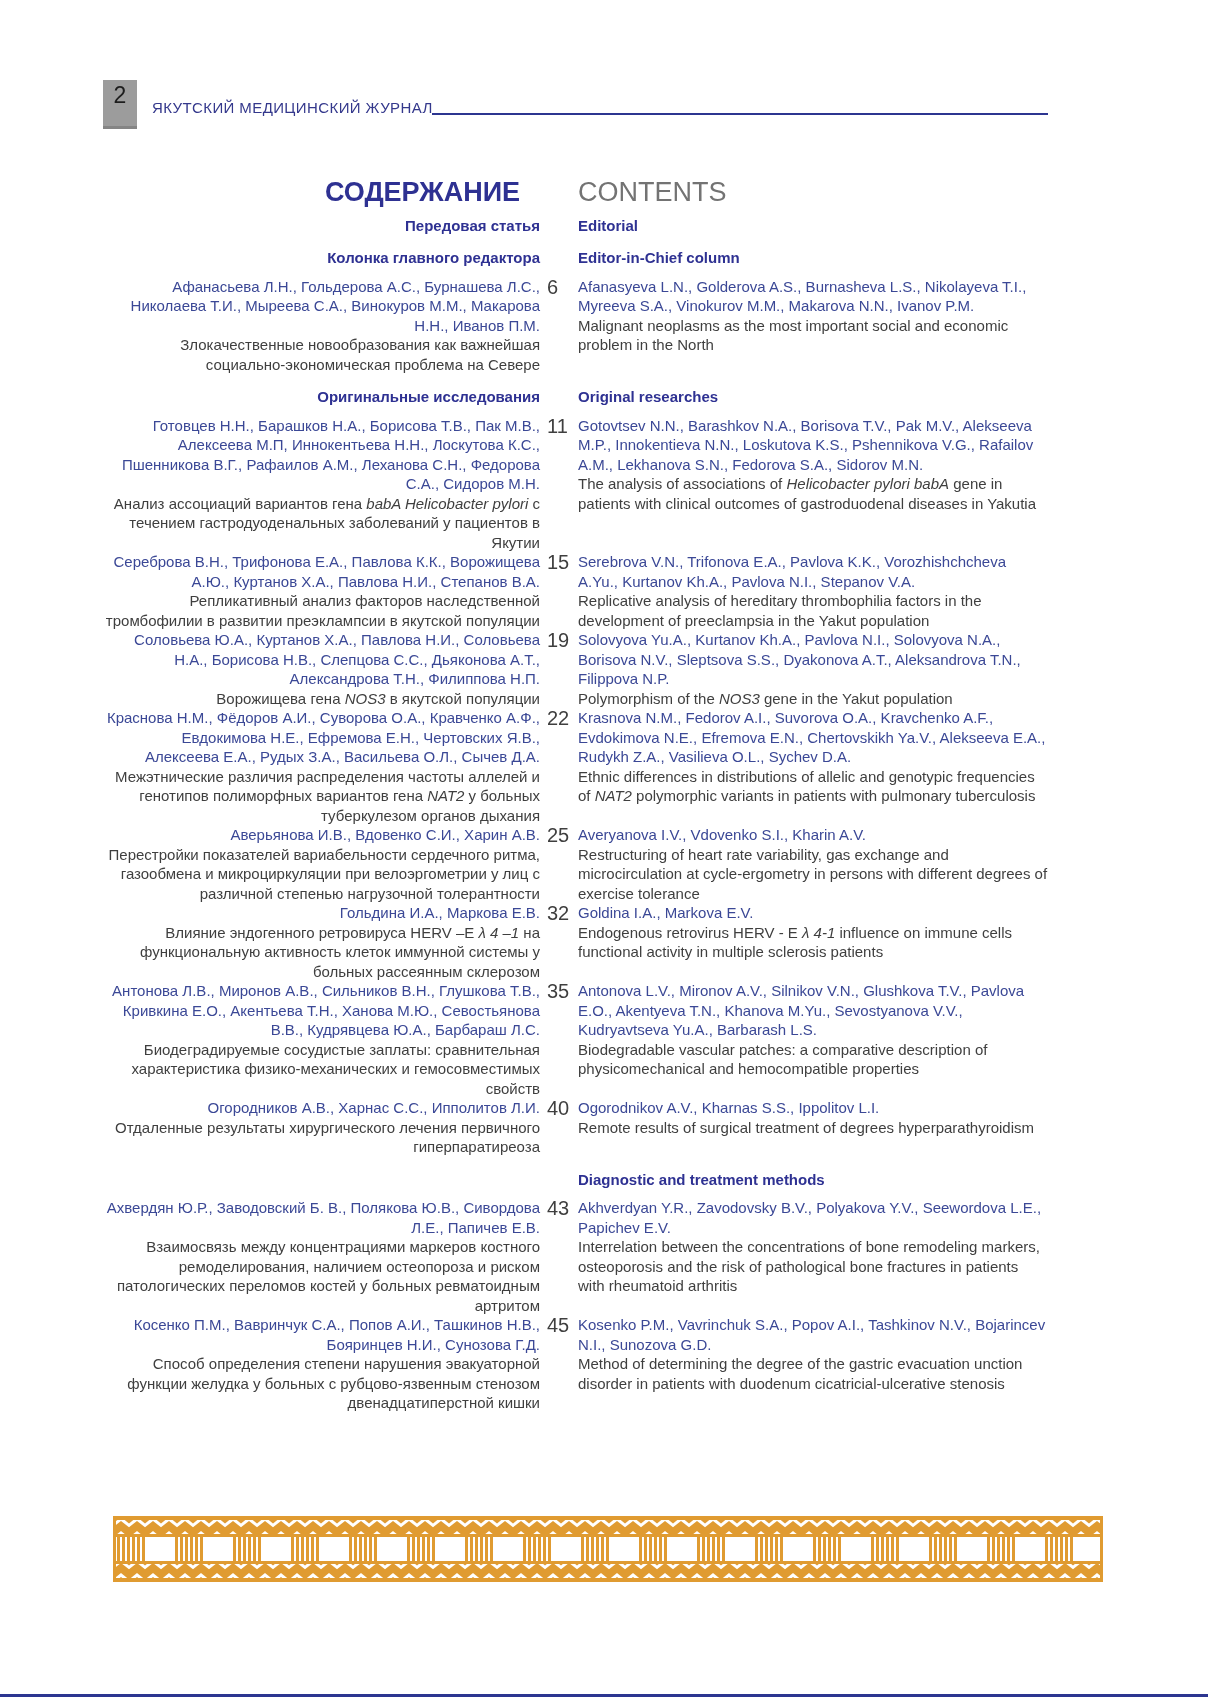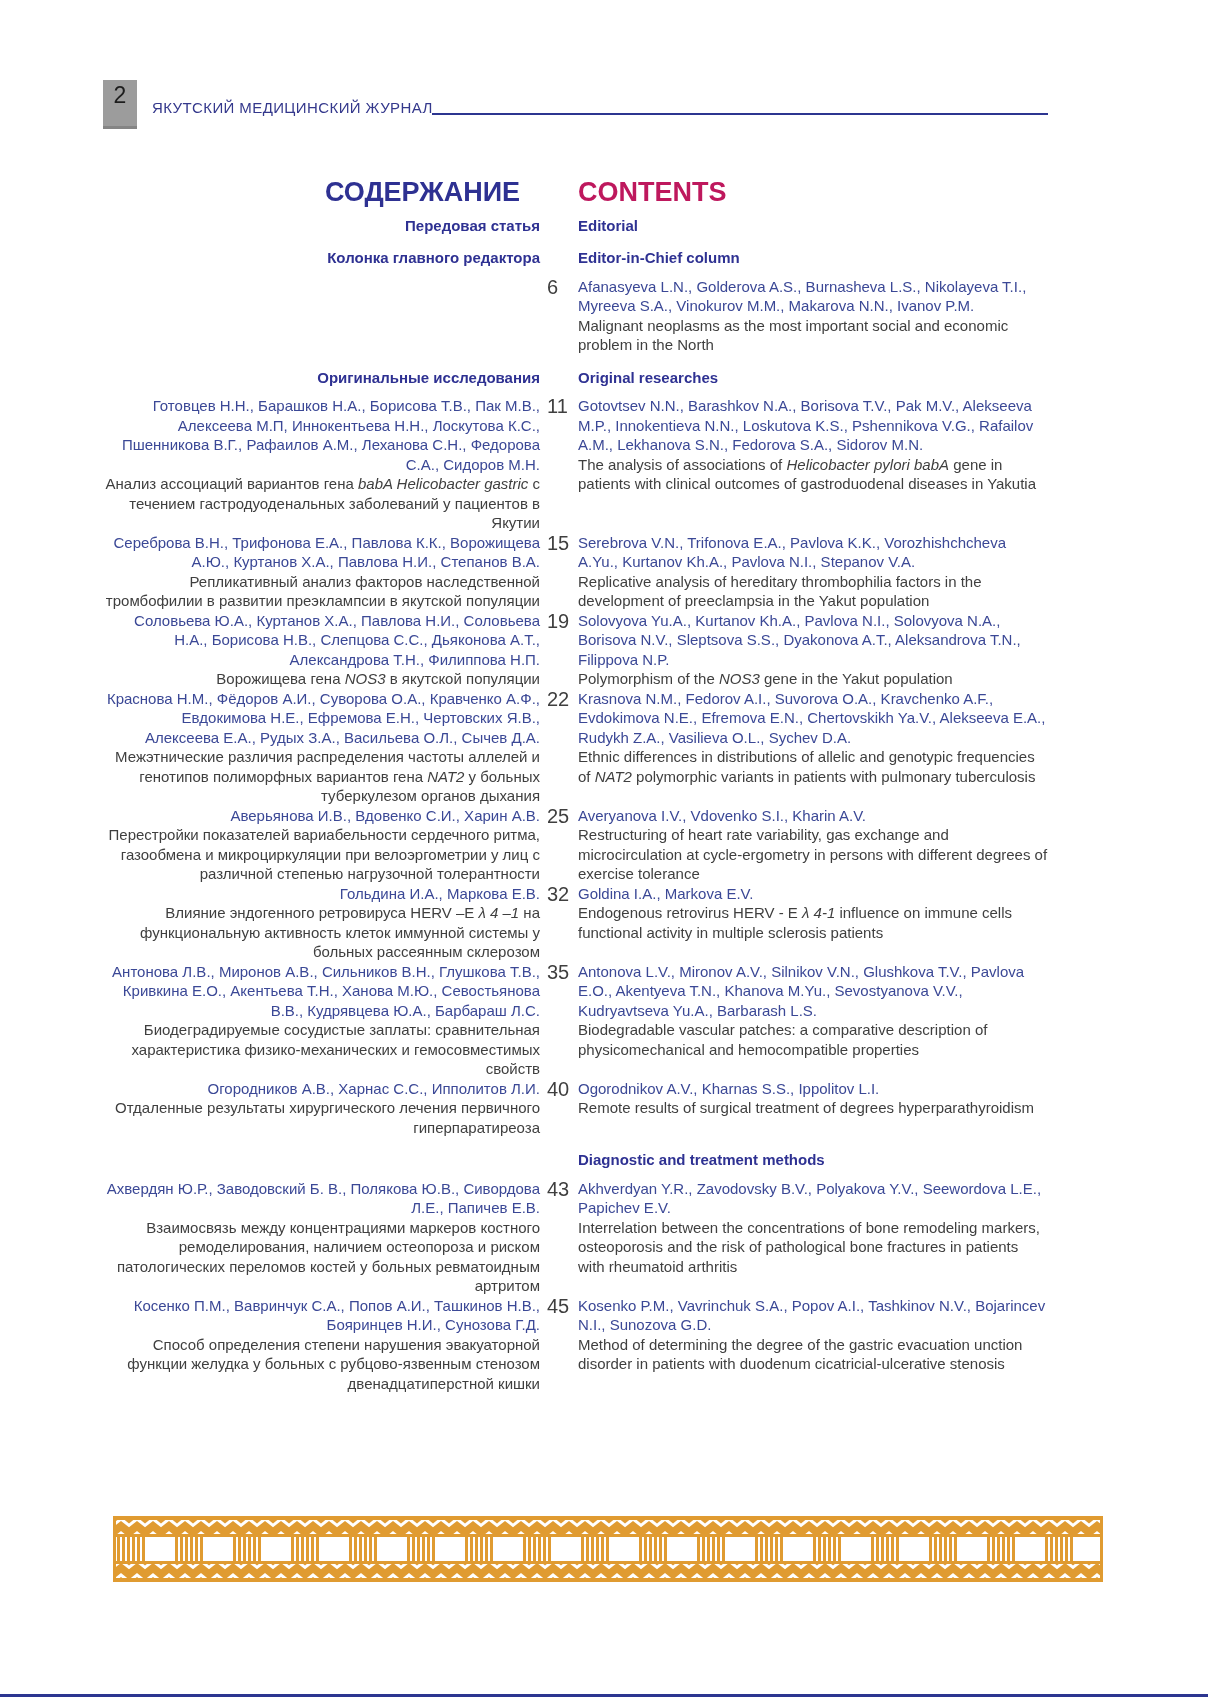--- a/index.html
+++ b/index.html
@@ -16,21 +16,21 @@
 
   
   .toc{position:absolute;left:105px;top:183px;width:943px;font-size:15px;line-height:19.5px;}
   .row{display:grid;grid-template-columns:435px 38px 470px;}
   .cell-ru{grid-column:1;text-align:right;}
   .cell-num{grid-column:2;padding-left:7px;font-size:20px;line-height:20px;color:#3f3f3f;}
   .cell-en{grid-column:3;text-align:left;}
 
   .title-row{}
   .h1-ru{grid-column:1;text-align:center;padding-left:200px;font-size:27px;font-weight:bold;color:#2e3192;}
-  .h1-en{grid-column:3;font-size:27px;font-weight:bold;color:#be185d;}
+  .h1-en{grid-column:3;font-size:27px;font-weight:normal;color:#737373;}
 
   .section-row{margin:13px 0 9px;}
   .sec{font-weight:bold;color:#2e3192;}
 
   .authors{color:#3b4896;}
   .title{color:#3f3f3f;}
   .it{font-style:italic;}
 
   
   .ornament{position:absolute;left:113px;top:1516px;width:990px;height:66px;}
@@ -58,35 +58,39 @@
         <div class="cell-ru sec">Передовая статья</div>
         <div class="cell-num"></div>
         <div class="cell-en sec">Editorial</div>
       </div>
       <div class="row section-row">
         <div class="cell-ru sec">Колонка главного редактора</div>
         <div class="cell-num"></div>
         <div class="cell-en sec">Editor-in-Chief column</div>
       </div>
       <div class="row entry-row">
+        <div class="cell-ru">
+          <div class="authors">Афанасьева Л.Н., Гольдерова А.С., Бурнашева Л.С., Николаева Т.И., Мыреева С.А., Винокуров М.М., Макарова Н.Н., Иванов П.М.</div>
+          <div class="title"><span>Злокачественные новообразования как важнейшая социально-экономическая проблема на Севере</span></div>
+        </div>
         <div class="cell-num"><span>6</span></div>
         <div class="cell-en">
           <div class="authors">Afanasyeva L.N., Golderova A.S., Burnasheva L.S., Nikolayeva T.I., Myreeva S.A., Vinokurov M.M., Makarova N.N., Ivanov P.M.</div>
           <div class="title"><span>Malignant neoplasms as the most important social and economic problem in the North</span></div>
         </div>
       </div>
       <div class="row section-row">
         <div class="cell-ru sec">Оригинальные исследования</div>
         <div class="cell-num"></div>
         <div class="cell-en sec">Original researches</div>
       </div>
       <div class="row entry-row">
         <div class="cell-ru">
           <div class="authors">Готовцев Н.Н., Барашков Н.А., Борисова Т.В., Пак М.В., Алексеева М.П, Иннокентьева Н.Н., Лоскутова К.С., Пшенникова В.Г., Рафаилов А.М., Леханова С.Н., Федорова С.А., Сидоров М.Н.</div>
-          <div class="title"><span>Анализ ассоциаций вариантов гена </span><span class="it">babA Helicobacter gastric</span><span> с течением гастродуоденальных заболеваний у пациентов в Якутии</span></div>
+          <div class="title"><span>Анализ ассоциаций вариантов гена </span><span class="it">babA Helicobacter pylori</span><span> с течением гастродуоденальных заболеваний у пациентов в Якутии</span></div>
         </div>
         <div class="cell-num"><span>11</span></div>
         <div class="cell-en">
           <div class="authors">Gotovtsev N.N., Barashkov N.A., Borisova T.V., Pak M.V., Alekseeva M.P., Innokentieva N.N., Loskutova K.S., Pshennikova V.G., Rafailov A.M., Lekhanova S.N., Fedorova S.A., Sidorov M.N.</div>
           <div class="title"><span>The analysis of associations of </span><span class="it">Helicobacter pylori babA</span><span> gene in patients with clinical outcomes of gastroduodenal diseases in Yakutia</span></div>
         </div>
       </div>
       <div class="row entry-row">
         <div class="cell-ru">
           <div class="authors">Сереброва В.Н., Трифонова Е.А., Павлова К.К., Ворожищева А.Ю., Куртанов Х.А., Павлова Н.И., Степанов В.А.</div>

